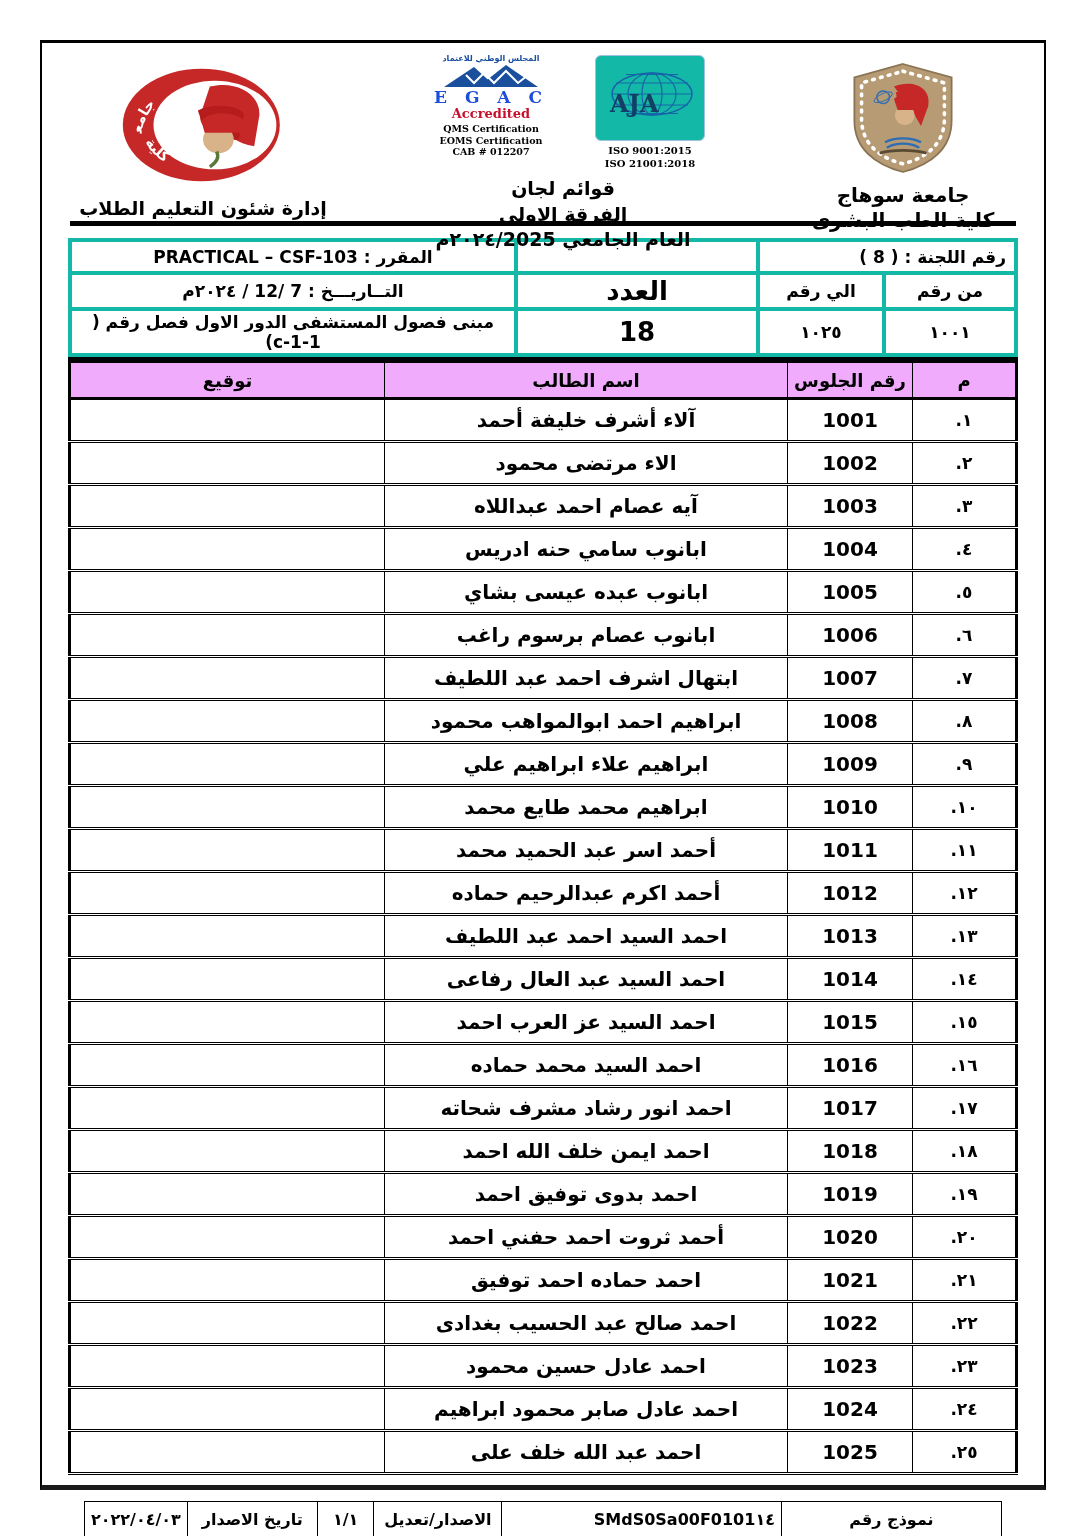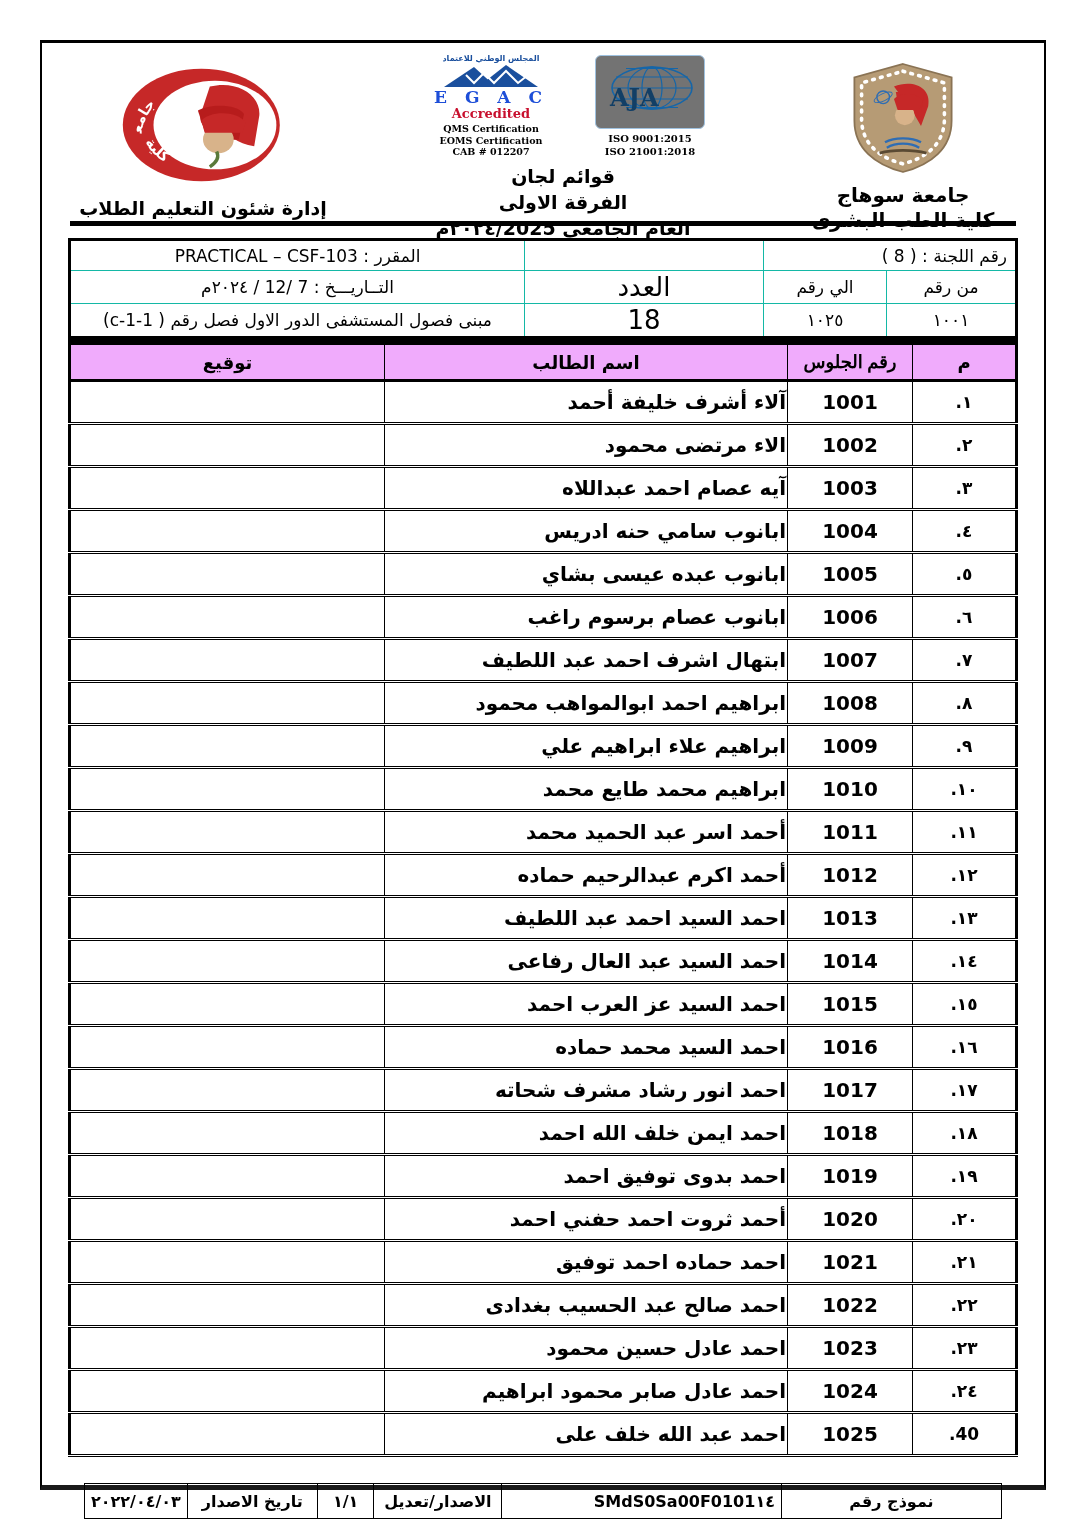--- a/index.html
+++ b/index.html
@@ -17,48 +17,48 @@
   .hdr-left{width:270px;padding-top:8px;}
   .uni-lines{font-weight:bold;font-size:20px;line-height:1.25;text-align:center;margin-top:2px;}
   .dept-line{font-weight:bold;font-size:19px;margin-top:4px;text-align:center;}
   .accred-row{display:flex;flex-direction:row;gap:14px;align-items:flex-start;justify-content:center;}
   .egac{width:160px;text-align:center;line-height:1.05;}
   .egac-arc{font-size:8px;color:#1a4f9d;font-weight:bold;}
   .egac-name{font-family:"DejaVu Serif",serif;font-weight:bold;color:#1d4ed8;font-size:17px;letter-spacing:6px;margin-top:-4px;}
   .egac-accredited{color:#c8102e;font-weight:bold;font-size:13px;font-family:"DejaVu Serif",serif;}
   .egac-lines{font-size:9.5px;font-weight:bold;font-family:"DejaVu Serif",serif;margin-top:2px;line-height:1.25;}
   .aja{width:130px;text-align:center;}
-  .aja-box{border:1px solid #9fc2e0;border-radius:6px;padding:8px 4px;background:#737373;display:inline-block;}
+  .aja-box{border:1px solid #9fc2e0;border-radius:6px;padding:14px 4px;background:#14b8a6;display:inline-block;}
   .aja-lines{font-size:10px;font-weight:bold;font-family:"DejaVu Serif",serif;margin-top:3px;line-height:1.3;}
   .title-lines{font-weight:bold;font-size:19px;line-height:1.35;text-align:center;margin-top:6px;}
   .hdr-rule{height:5px;background:#000;margin:4px 2px 0 2px;}
 
   
   table{border-collapse:collapse;width:100%;}
   .info-table{margin-top:12px;border:3px solid #000;}
-  .info-table td{border:1px solid #14b8a6;font-weight:normal;font-size:17px;height:27px;padding:1px 8px;vertical-align:middle;}
+  .info-table td{border:4px solid #14b8a6;font-weight:bold;font-size:17px;height:27px;padding:1px 8px;vertical-align:middle;}
   .info-table .c-center{text-align:center;}
   td.cell-committee{width:218px;text-align:right;}
   td.cell-count-head{width:222px;text-align:center;font-size:26px;}
   td.cell-course{text-align:center;}
   td.col-from{width:112px;text-align:center;}
   td.col-to{width:106px;text-align:center;}
   .num-big{font-size:19px;}
 
   .students-table{border:3px solid #000;border-top:6px solid #000;margin-top:0;}
   .students-table th{background:#f0abfc;border:1px solid #000;border-bottom:3px solid #000;
     font-weight:bold;font-size:18px;height:32px;}
   .students-table td{border-left:1px solid #000;border-right:1px solid #000;border-bottom:3px double #000;
     font-weight:bold;font-size:20px;height:38px;vertical-align:middle;}
   .students-table th.col-idx{width:100px;}
-  .students-table th.col-seat{width:122px;font-family:Liberation Serif, serif;}
+  .students-table th.col-seat{width:122px;}
   .students-table th.col-name{width:400px;}
   .students-table td:nth-child(1){text-align:center;font-size:17px;}
   .students-table td:nth-child(2){text-align:center;font-family:"DejaVu Sans",sans-serif;}
-  .students-table td:nth-child(3){text-align:right;}
+  .students-table td:nth-child(3){text-align:center;}
 
   .footer-table{width:918px;margin:26px auto 0 auto;border:1px solid #000;}
   .footer-table td{border:1px solid #000;font-weight:bold;font-size:16px;height:34px;text-align:center;padding:0 6px;}
   td.f-label{width:210px;}
   td.f-code{width:268px;text-align:right;}
   td.f-issue{width:116px;}
   td.f-issueval{width:44px;}
   td.f-datelabel{width:118px;}
 </style>
 </head>
@@ -330,21 +330,21 @@
             <td>احمد عادل حسين محمود</td>
             <td></td>
           </tr>
           <tr>
             <td>٢٤.</td>
             <td>1024</td>
             <td>احمد عادل صابر محمود ابراهيم</td>
             <td></td>
           </tr>
           <tr>
-            <td>40.</td>
+            <td>٢٥.</td>
             <td>1025</td>
             <td>احمد عبد الله خلف على</td>
             <td></td>
           </tr>
         </tbody>
     </table>
 
     <table class="footer-table">
       <tbody>
           <tr>

